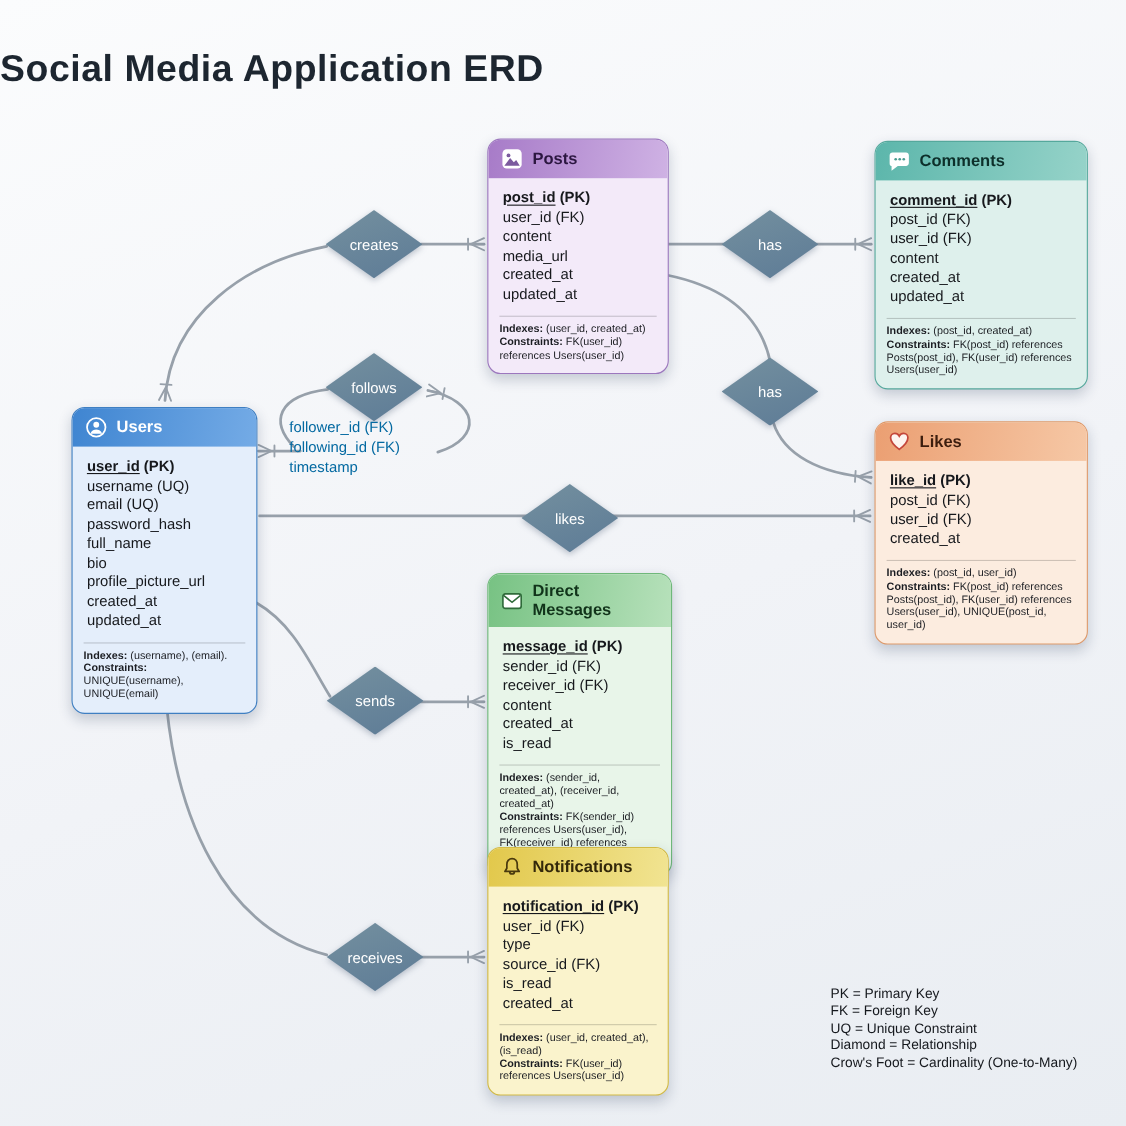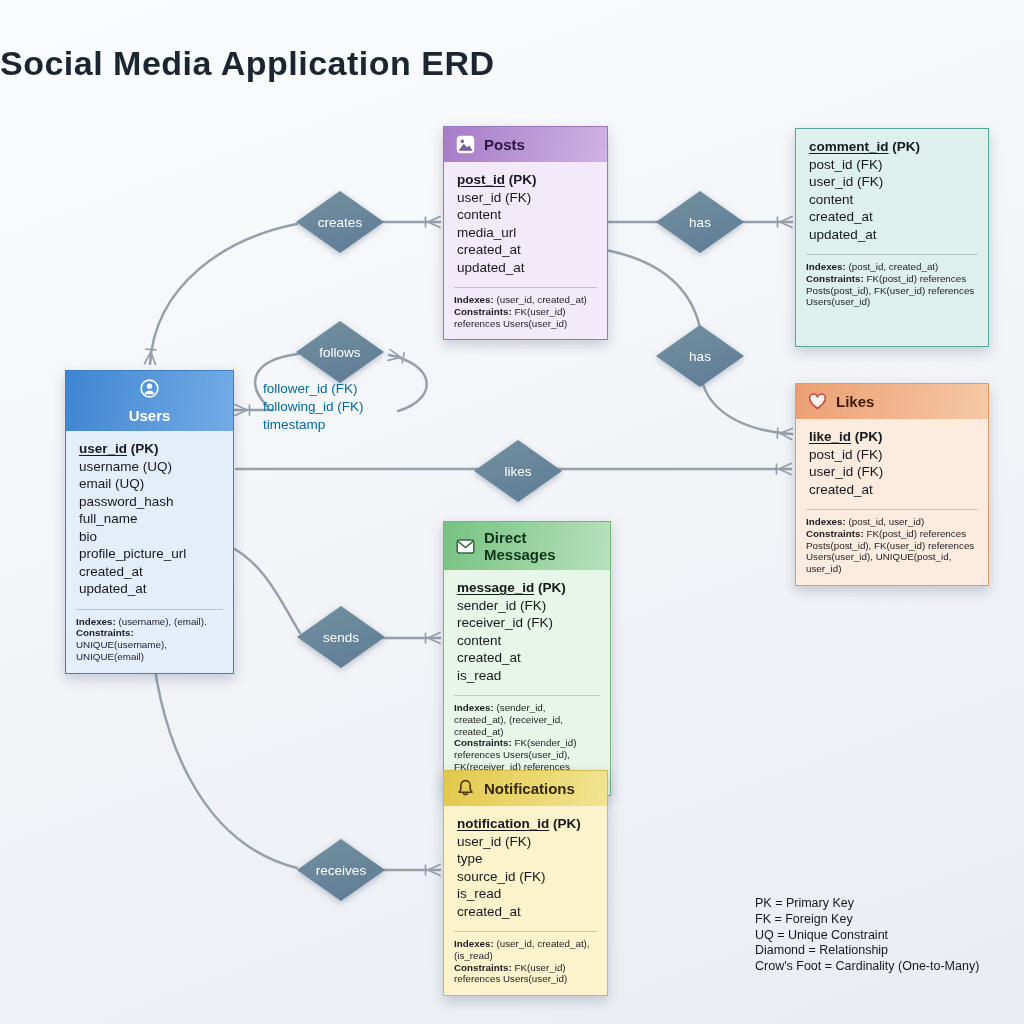--- a/index.html
+++ b/index.html
@@ -15,21 +15,21 @@
   }
   #connectors{position:absolute;inset:0;z-index:1;}
   .diamond-wrap{position:absolute;z-index:2;filter:drop-shadow(0 2px 3px rgba(40,60,90,.3));}
   .diamond{
     width:88px;height:62px;display:flex;align-items:center;justify-content:center;
     clip-path:polygon(50% 0,100% 50%,50% 100%,0 50%);
     background:linear-gradient(160deg,#74909f 0%,#5d7b96 100%);
     color:#fff;font-size:13.5px;
   }
   .entity{
-    position:absolute;z-index:3;border-radius:0;overflow:hidden;
+    position:absolute;z-index:3;border-radius:12px;overflow:hidden;
     box-shadow:0 5px 12px rgba(30,50,80,.22);
     border:1.5px solid rgba(0,0,0,.12);
   }
   .entity-header{
     display:flex;align-items:center;gap:8px;padding:7px 11px;font-size:15px;font-weight:700;
   }
   .entity-header .icon{display:flex;align-items:center;}
   .entity-fields{padding:9px 13px 7px;font-size:13.5px;color:#16181c;line-height:17.5px;}
   .field-row.pk{font-weight:700;}
   .field-row.pk u{text-underline-offset:2px;}
@@ -105,21 +105,21 @@
         </div>
       </div>
       <div class="diamond-wrap" style="left: 297px; top: 839px;">
         <div class="diamond">
           <span>receives</span>
         </div>
       </div>
     </div>
   <div id="entities">
       <div class="entity" style="left: 65px; top: 370px; width: 167px; min-height: 243px; background: rgb(228, 238, 251); border-color: rgb(63, 127, 194);">
-        <div class="entity-header" style="background: linear-gradient(100deg, rgb(63, 133, 209), rgb(116, 171, 230)); color: rgb(255, 255, 255); flex-direction: column;">
+        <div class="entity-header" style="background: linear-gradient(100deg, rgb(63, 133, 209), rgb(116, 171, 230)); color: rgb(255, 255, 255);">
           <span class="icon">
             <svg viewBox="0 0 24 24" width="21" height="21">
               <circle cx="12" cy="12" r="9.6" fill="none" stroke="#fff" stroke-width="1.8"></circle>
               <circle cx="12" cy="9.3" r="3" fill="#fff"></circle>
               <path d="M5.8,18.6 C7.3,15.2 10,14.3 12,14.3 C14,14.3 16.7,15.2 18.2,18.6" fill="#fff"></path>
             </svg>
           </span>
           <span>Users</span>
         </div>
         <div class="entity-fields">
@@ -158,20 +158,31 @@
           <div class="field-row">created_at</div>
           <div class="field-row">updated_at</div>
         </div>
         <div class="entity-sep"></div>
         <div class="entity-meta">
           <div><b>Indexes:</b> (user_id, created_at)</div>
           <div><b>Constraints:</b> FK(user_id) references Users(user_id)</div>
         </div>
       </div>
       <div class="entity" style="left: 795px; top: 128px; width: 192px; min-height: 217px; background: rgb(222, 240, 236); border-color: rgb(85, 168, 156);">
+        <div class="entity-header" style="background: linear-gradient(100deg, rgb(92, 182, 171), rgb(150, 211, 201)); color: rgb(13, 47, 42);">
+          <span class="icon">
+            <svg viewBox="0 0 24 24" width="21" height="21">
+              <path d="M5,3 h14 c1.7,0 3,1.3 3,3 v8 c0,1.7 -1.3,3 -3,3 h-8.5 l-6.5,5 v-5 c-1.7,0 -2,-1.3 -2,-3 v-8 c0,-1.7 1.3,-3 3,-3 z" fill="#fff"></path>
+              <circle cx="8.3" cy="10" r="1.4" fill="#4a9d91"></circle>
+              <circle cx="12.5" cy="10" r="1.4" fill="#4a9d91"></circle>
+              <circle cx="16.7" cy="10" r="1.4" fill="#4a9d91"></circle>
+            </svg>
+          </span>
+          <span>Comments</span>
+        </div>
         <div class="entity-fields">
           <div class="field-row pk"><u>comment_id</u> (PK)</div>
           <div class="field-row">post_id (FK)</div>
           <div class="field-row">user_id (FK)</div>
           <div class="field-row">content</div>
           <div class="field-row">created_at</div>
           <div class="field-row">updated_at</div>
         </div>
         <div class="entity-sep"></div>
         <div class="entity-meta">

